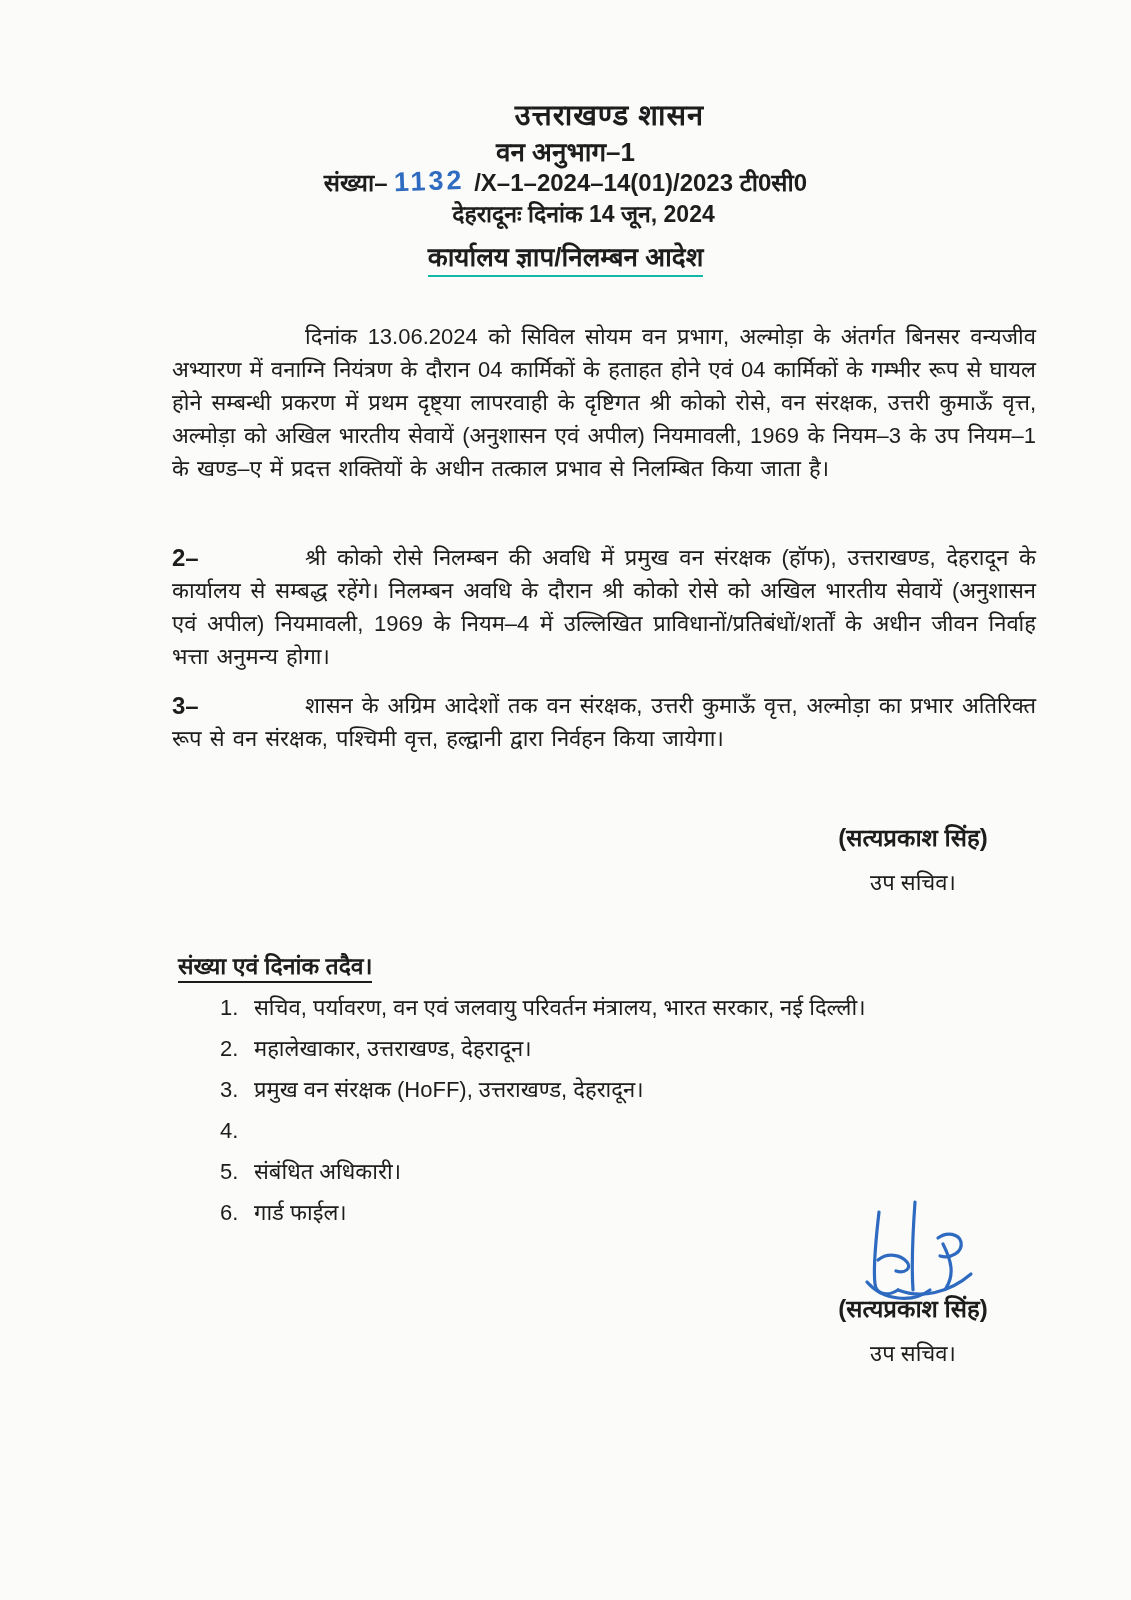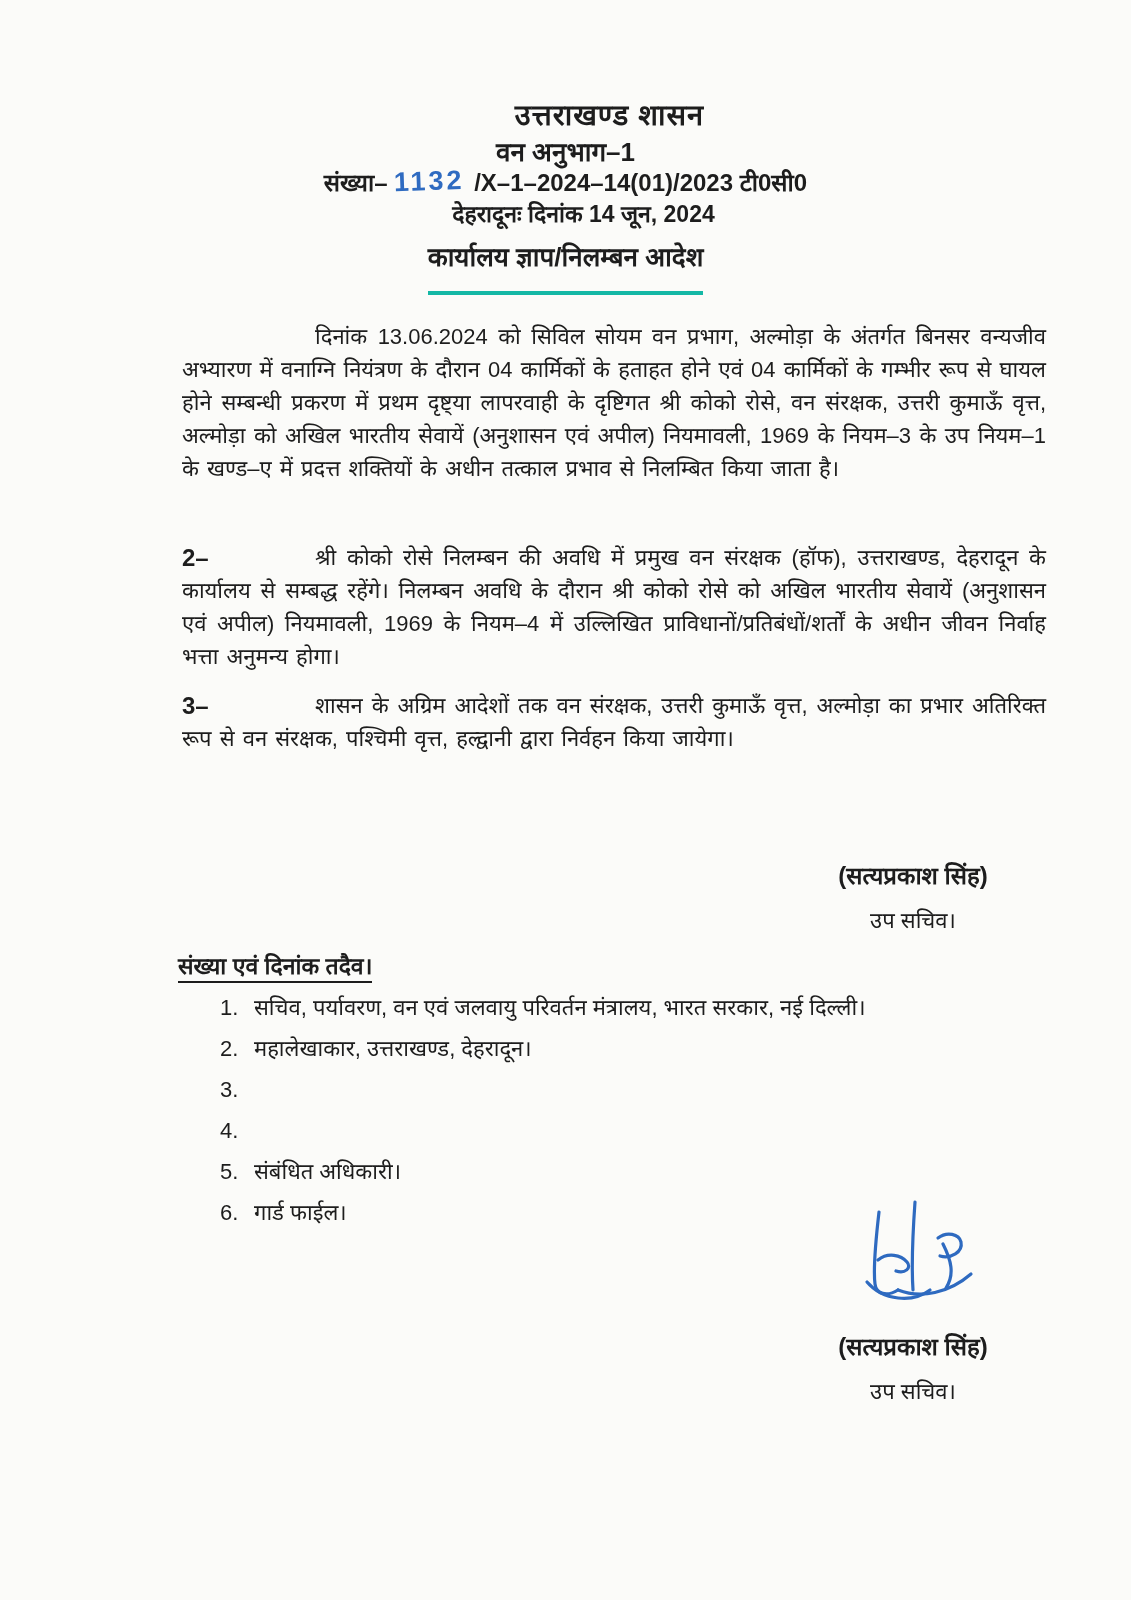--- a/index.html
+++ b/index.html
@@ -29,26 +29,26 @@
     font-size: 27px;
     font-weight: 700;
     letter-spacing: 3px;
     display: inline-block;
     transform: rotate(-2deg) translateY(-1px);
     padding: 0 10px 0 6px;
   }
   .hdr-date    { top: 197px; font-size: 23px; font-weight: 700; margin-left: 18px; }
   .hdr-subject { top: 238px; font-size: 26px; font-weight: 700; }
   .hdr-subject span {
-    border-bottom: 4px solid #14b8a6;
-    padding-bottom: 19px;
+    border-bottom: 2px solid #14b8a6;
+    padding-bottom: 3px;
   }
 
   .para {
-    left: 182px;
+    left: 172px;
     width: 864px;
     font-size: 22px;
     line-height: 33px;
     text-align: justify;
     word-spacing: 2px;
   }
   .para1 { top: 298px; text-indent: 133px; }
   .para2 { top: 519px; text-indent: 133px; }
   .para3 { top: 667px; text-indent: 133px; }
   .pmarker {
@@ -56,21 +56,21 @@
     left: 0;
     top: 0;
     text-indent: 0;
     font-weight: 700;
     font-size: 24px;
   }
 
   .sig-block { width: 300px; text-align: center; }
   .sig-top    { top: 820px;  left: 763px; }
   .sig-bottom { top: 1291px; left: 763px; }
-  .sig-name  { font-size: 24px; font-weight: 700; margin-top: 38px; }
+  .sig-name  { font-size: 24px; font-weight: 700; }
   .sig-title { font-size: 22px; margin-top: 13px; }
 
   .ref-line {
     top: 922px; left: 178px;
     font-size: 23px; font-weight: 700; margin-top: 27px;
   }
   .ref-line span { border-bottom: 2px solid #1d1d1d; padding-bottom: 2px; }
   .copy-intro {
     top: 958px; left: 178px;
     font-size: 23px; font-weight: 700;
@@ -130,20 +130,21 @@
     <div class="copy-item">
       <span class="num">1.</span>
       <span>सचिव, पर्यावरण, वन एवं जलवायु परिवर्तन मंत्रालय, भारत सरकार, नई दिल्ली।</span>
     </div>
     <div class="copy-item">
       <span class="num">2.</span>
       <span>महालेखाकार, उत्तराखण्ड, देहरादून।</span>
     </div>
     <div class="copy-item">
       <span class="num">3.</span>
+      <span>प्रमुख वन संरक्षक (HoFF), उत्तराखण्ड, देहरादून।</span>
     </div>
     <div class="copy-item">
       <span class="num">4.</span>
     </div>
     <div class="copy-item">
       <span class="num">5.</span>
       <span>संबंधित अधिकारी।</span>
     </div>
     <div class="copy-item">
       <span class="num">6.</span>

